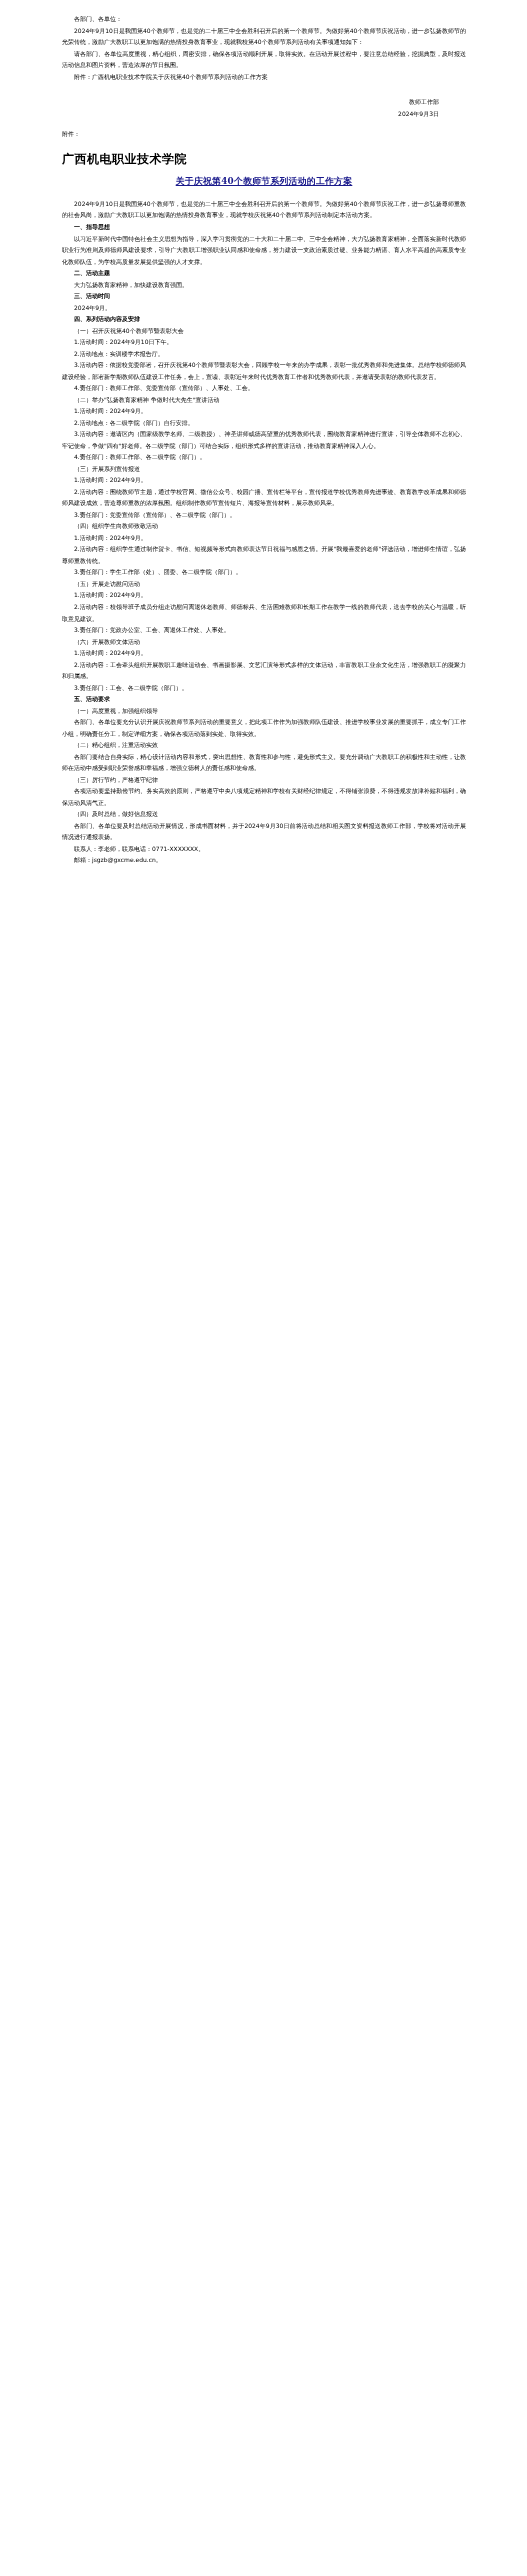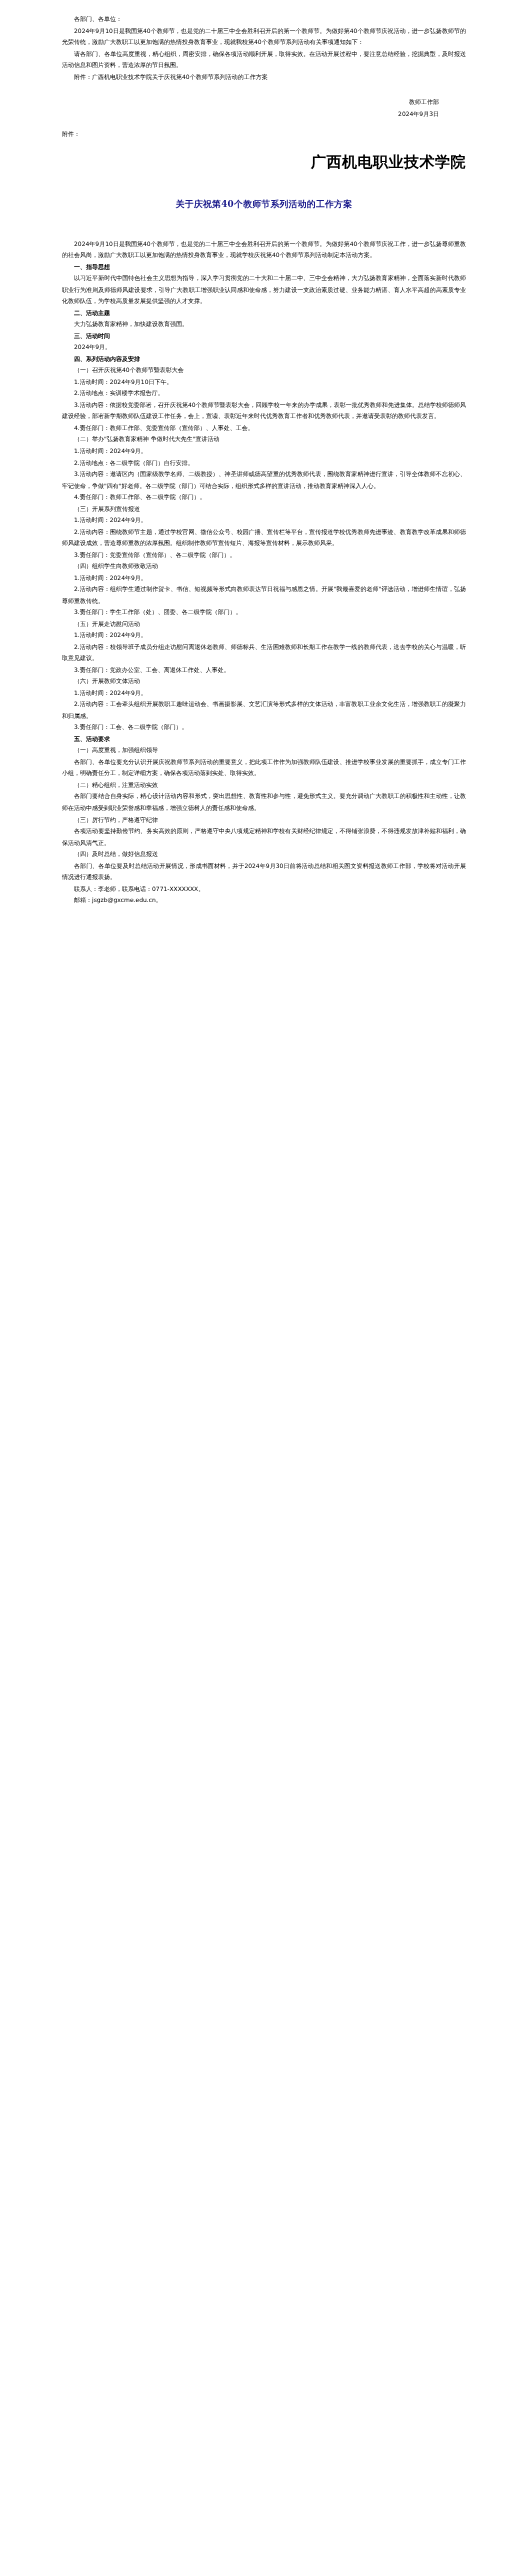--- a/index.html
+++ b/index.html
@@ -34,35 +34,36 @@
   .sign-block {
     text-align: right;
     margin: 0;
     padding-right: 27px;
     font-size: 6px;
     line-height: 2.0;
   }
   .sign-block .line { display: block; }
 
   .title-org {
-    text-align: right;
+    text-align: left;
     font-family: "DejaVu Serif", "Liberation Serif", serif;
     font-weight: bold;
-    font-size: 15px;
+    font-size: 12px;
     letter-spacing: 0.5px;
     margin: 0;
   }
   .title-main {
     text-align: center;
     font-family: "DejaVu Serif", "Liberation Serif", serif;
     font-weight: bold;
     font-size: 8.8px;
     color: #1a1a8c;
     letter-spacing: 0.3px;
-    margin: 17px;
+    margin: 0;
+    text-decoration: underline;
   }
   .attach-label {
     font-size: 6px;
     margin: 0;
   }
   .sec-head {
     text-indent: 2em;
     font-weight: bold;
     margin: 0;
   }

